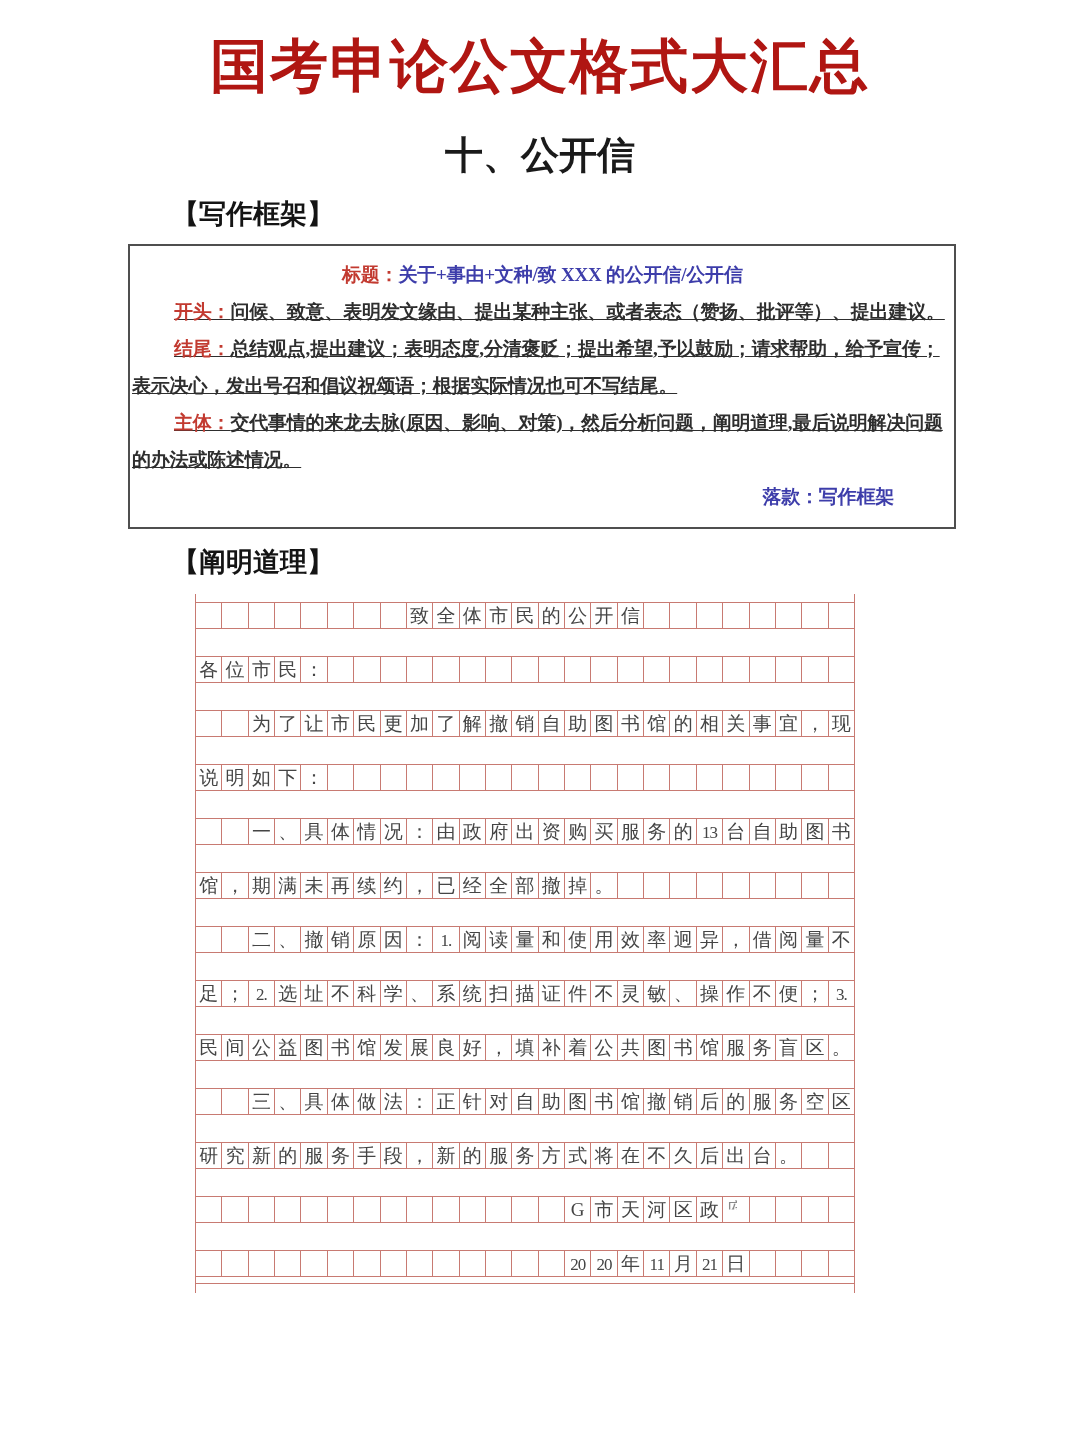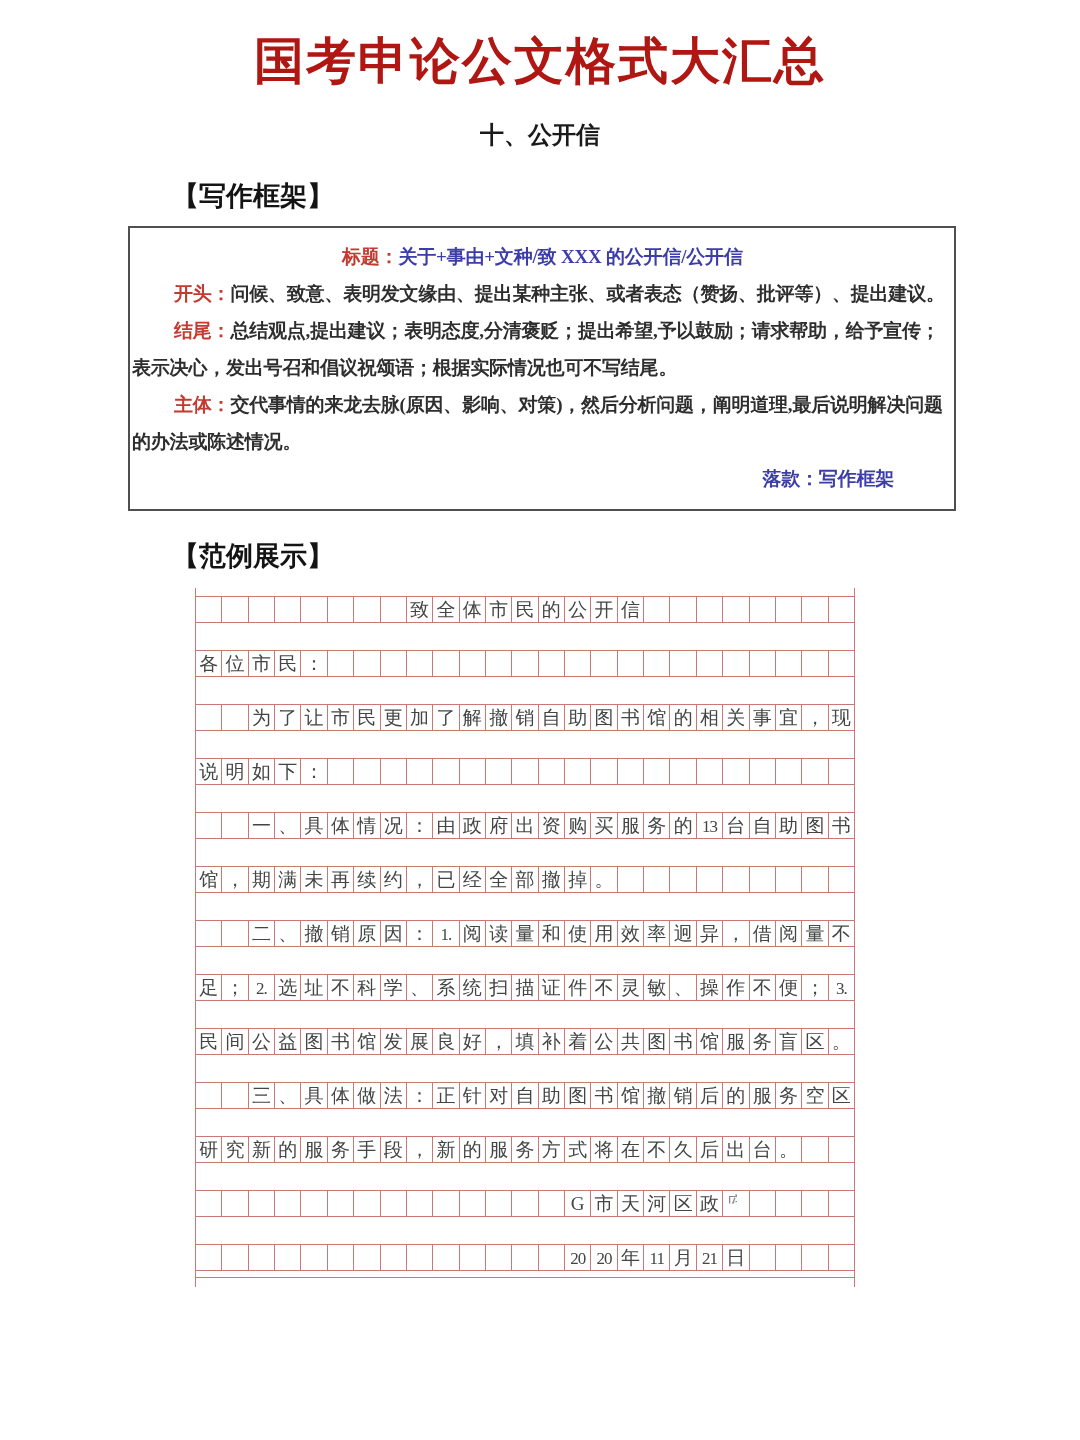--- a/index.html
+++ b/index.html
@@ -7,35 +7,35 @@
     width:1080px;height:1440px;overflow:hidden;
     font-family:"Liberation Sans","DejaVu Sans",sans-serif;
     color:#1b1b1b;
   }
   .page{width:1080px;height:1440px;background:#fff;}
 
   
   .main-title{
     margin:28px 0 0 0;
     text-align:center;
-    font-size:50px;
+    font-size:58px;
     font-weight:900;
     letter-spacing:2px;
     color:var(--title-red,#b01612);
     font-family:"Liberation Sans","DejaVu Sans",sans-serif;
   }
   .section-title{
     margin:24px 0 0 0;
     text-align:center;
-    font-size:24px;
+    font-size:38px;
     font-weight:700;
     color:#1a1a1a;
   }
   .sec-label{
-    margin:27px 0 0 172px;
+    margin:15px 0 0 172px;
     font-size:27px;
     font-weight:700;
     color:#141414;
   }
 
   
   .frame-box{
     margin:12px 0 0 128px;
     width:828px;
     box-sizing:border-box;
@@ -44,21 +44,21 @@
     font-family:"Liberation Serif","DejaVu Serif",serif;
     font-size:19px;
     letter-spacing:-0.2px;
     font-weight:600;
     color:#2e2e2e;
   }
   .frame-box p{margin:0;line-height:37px;}
   .lab-red{color:var(--label-red,#c23a30);font-weight:700;margin-top:48px;}
   .blue{color:var(--blue,#3d3daa);font-weight:700;}
   .title-line{padding-left:210px;}
-  .para{text-indent:42px;}
+  .para{text-indent:42px;text-decoration:underline;}
   .salutation{text-indent:2px;}
   .signoff-line{text-align:right;padding-right:56px;}
   .date-line{text-align:right;padding-right:60px;}
 
   
   .grid{
     margin:14px 0 0 195px;
     width:660px;
     font-family:"Liberation Serif","DejaVu Serif",serif;
   }
@@ -119,21 +119,21 @@
     <p class="para"><span class="lab-red">开头：</span><span>问候、致意、表明发文缘由、提出某种主张、或者表态（赞扬、批评等）、提出建议。</span></p>
 
     <p class="para"><span class="lab-red">结尾：</span><span>总结观点,提出建议；表明态度,分清褒贬；提出希望,予以鼓励；请求帮助，给予宣传；表示决心，发出号召和倡议祝颂语；根据实际情况也可不写结尾。</span></p>
 
     <p class="para"><span class="lab-red">主体：</span><span>交代事情的来龙去脉(原因、影响、对策)，然后分析问题，阐明道理,最后说明解决问题的办法或陈述情况。</span></p>
 
     <p class="signoff-line"><span class="blue">落款：</span><span class="blue">写作框架</span></p>
 
   </div>
 
-  <div class="sec-label">【范例展示】</div>
+  <div class="sec-label">【阐明道理】</div>
 
   <div class="grid">
       <div class="g-stub"></div>
       <div class="g-row">
         <div class="g-cell"></div>
         <div class="g-cell"></div>
         <div class="g-cell"></div>
         <div class="g-cell"></div>
         <div class="g-cell"></div>
         <div class="g-cell"></div>

